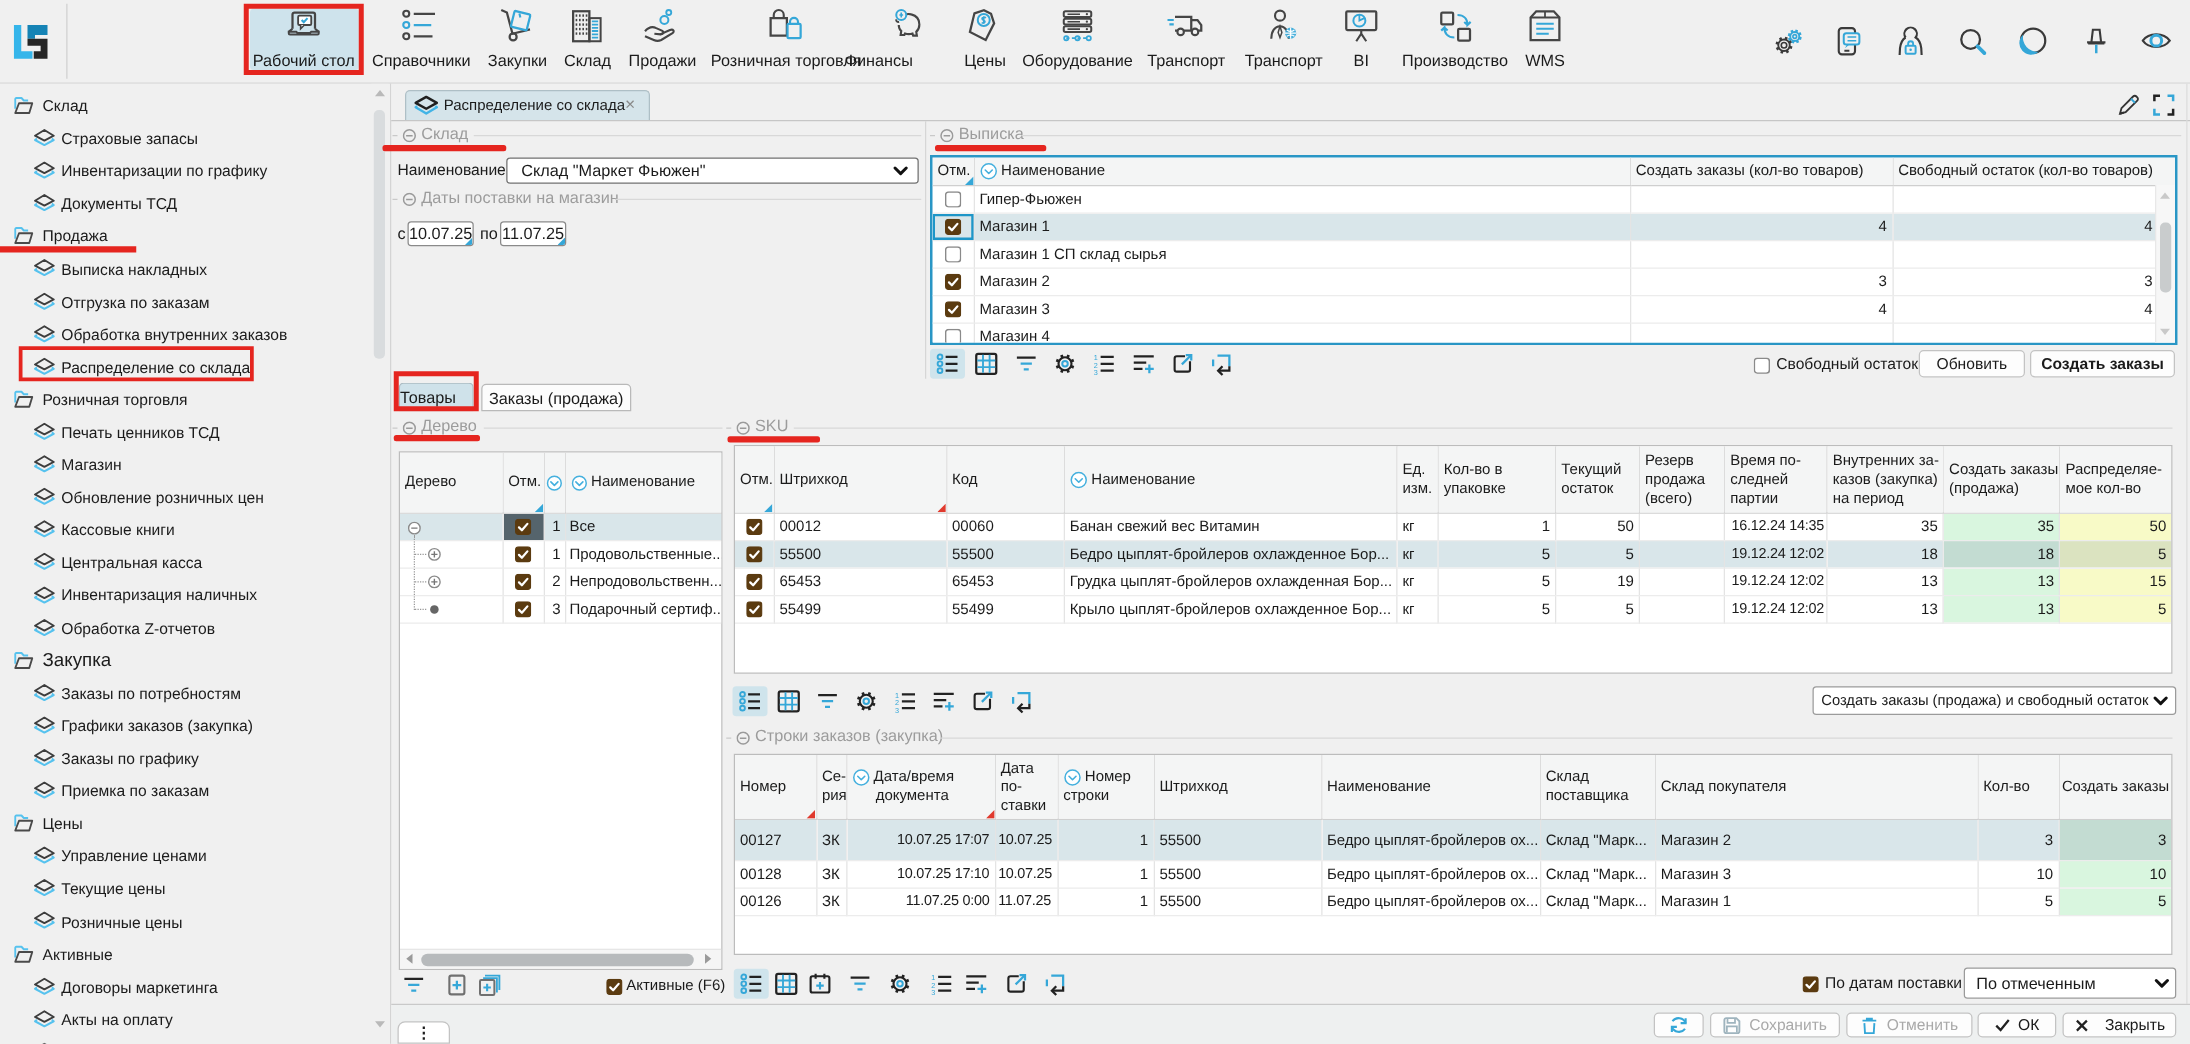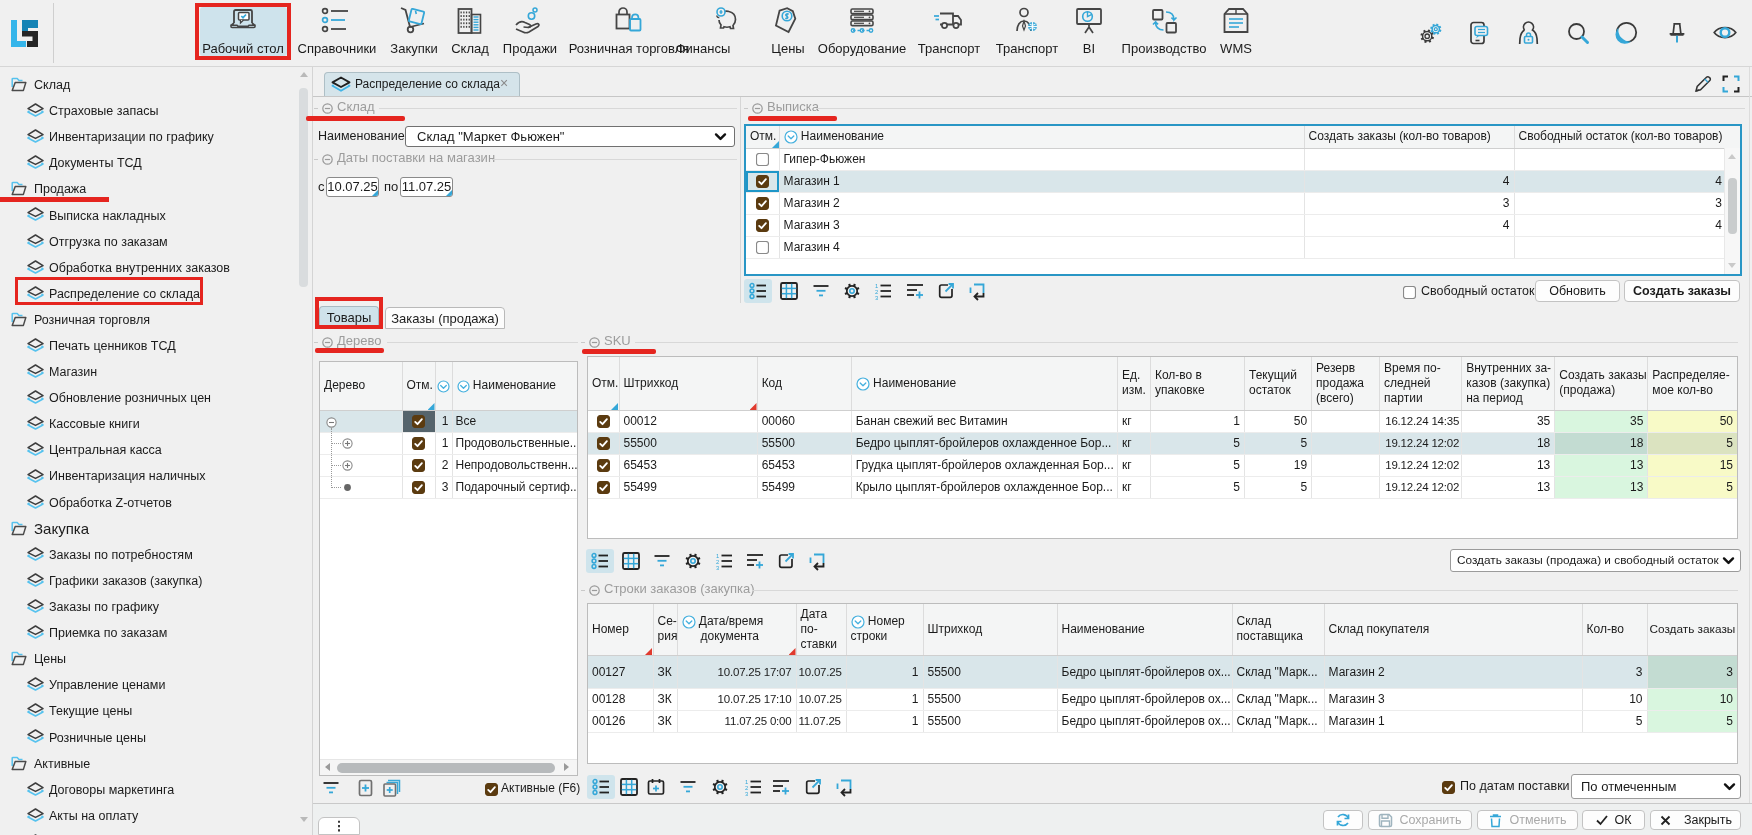--- a/index.html
+++ b/index.html
@@ -470,20 +470,28 @@
           <td style="text-align:center;padding:0;box-shadow:inset 0 0 0 2px #1e96c8;"><svg width="13" height="13" viewBox="0 0 13 13" style="vertical-align:middle">
               <rect x="0.5" y="0.5" width="12" height="12" rx="2.5" fill="#5b3b10" stroke="#5b3b10" stroke-width="1"></rect>
               <path d="M3.2 6.9 L5.5 9.2 L9.9 4.1" fill="none" stroke="#fff" stroke-width="1.8" stroke-linecap="round" stroke-linejoin="round"></path>
             </svg></td>
           <td>Магазин 1</td>
           <td class="num">4</td>
           <td class="num" style="border-right:none;padding-right:18px">4</td>
         </tr>
 <tr style="height:22px">
           <td style="text-align:center;padding:0;"><svg width="13" height="13" viewBox="0 0 13 13" style="vertical-align:middle">
+              <rect x="0.5" y="0.5" width="12" height="12" rx="2.5" fill="#fff" stroke="#8a8a8a" stroke-width="1.2"></rect>
+            </svg></td>
+          <td>Магазин 1 СП склад сырья</td>
+          <td class="num"></td>
+          <td class="num" style="border-right:none;padding-right:18px"></td>
+        </tr>
+<tr style="height:22px">
+          <td style="text-align:center;padding:0;"><svg width="13" height="13" viewBox="0 0 13 13" style="vertical-align:middle">
               <rect x="0.5" y="0.5" width="12" height="12" rx="2.5" fill="#5b3b10" stroke="#5b3b10" stroke-width="1"></rect>
               <path d="M3.2 6.9 L5.5 9.2 L9.9 4.1" fill="none" stroke="#fff" stroke-width="1.8" stroke-linecap="round" stroke-linejoin="round"></path>
             </svg></td>
           <td>Магазин 2</td>
           <td class="num">3</td>
           <td class="num" style="border-right:none;padding-right:18px">3</td>
         </tr>
 <tr style="height:22px">
           <td style="text-align:center;padding:0;"><svg width="13" height="13" viewBox="0 0 13 13" style="vertical-align:middle">
               <rect x="0.5" y="0.5" width="12" height="12" rx="2.5" fill="#5b3b10" stroke="#5b3b10" stroke-width="1"></rect>
@@ -566,21 +574,21 @@
       <path d="M16.5 12 V15.5 H8" fill="none" stroke="#222" stroke-width="1.8"></path>
       <path d="M11 12 L7.5 15.5 L11 19" fill="none" stroke="#222" stroke-width="1.8"></path>
       <path d="M3.5 12 V6.5" fill="none" stroke="#35a7d8" stroke-width="1.8"></path>
     </svg></div>
 <div class="abs" style="left:1403px;top:285px;width:13px;height:13px"><svg width="13" height="13" viewBox="0 0 13 13" style="vertical-align:middle">
       <rect x="0.5" y="0.5" width="12" height="12" rx="2.5" fill="#fff" stroke="#8a8a8a" stroke-width="1.2"></rect>
     </svg></div>
 <div class="abs" style="left:1421px;top:278px;height:26px;line-height:26px;font-size:12.5px">Свободный остаток</div>
 <div class="btn" style="left:1535px;top:280px;width:85px;height:22px">Обновить</div>
 <div class="btn" style="left:1624px;top:280px;width:116px;height:22px;font-weight:bold">Создать заказы</div>
-<div class="abs" style="left:319px;top:306px;width:60px;height:23px;background:#cfe2ea;border:1px solid #a9bac2;border-bottom:none;border-radius:4px 4px 0 0;box-sizing:border-box;text-align:center;line-height:22px;font-size:13px">Товары</div>
+<div class="abs" style="left:319px;top:306px;width:60px;height:23px;background:#cfe2ea;border:1px solid #a9bac2;border-bottom:none;border-radius:4px 4px 0 0;box-sizing:border-box;line-height:22px;font-size:13px">Товары</div>
 <div class="abs" style="left:385px;top:307px;width:120px;height:22px;background:#fcfcfc;border:1px solid #b9b9b9;border-radius:4px 4px 0 0;box-sizing:border-box;text-align:center;line-height:21px;font-size:13px">Заказы (продажа)</div>
 <div class="redbox" style="left:315px;top:297px;width:68px;height:32px"></div>
 <div class="abs" style="left:314px;top:342px;width:4px;height:1px;background:#c9c9c9"></div>
 <div class="abs" style="left:322px;top:337px"><svg width="11" height="11" viewBox="0 0 11 11" style="">
       <circle cx="5.5" cy="5.5" r="4.7" fill="none" stroke="#9a9a9a" stroke-width="1.2"></circle>
       <line x1="2.9" y1="5.5" x2="8.1" y2="5.5" stroke="#9a9a9a" stroke-width="1.2"></line>
     </svg></div>
 <div class="abs lbl" style="left:337px;top:333px;font-size:13px">Дерево</div>
 <div class="hline" style="left:387px;top:342px;width:191px;background:#d8d8d8"></div>
 <div class="redline" style="left:315px;top:348px;width:69px"></div>

